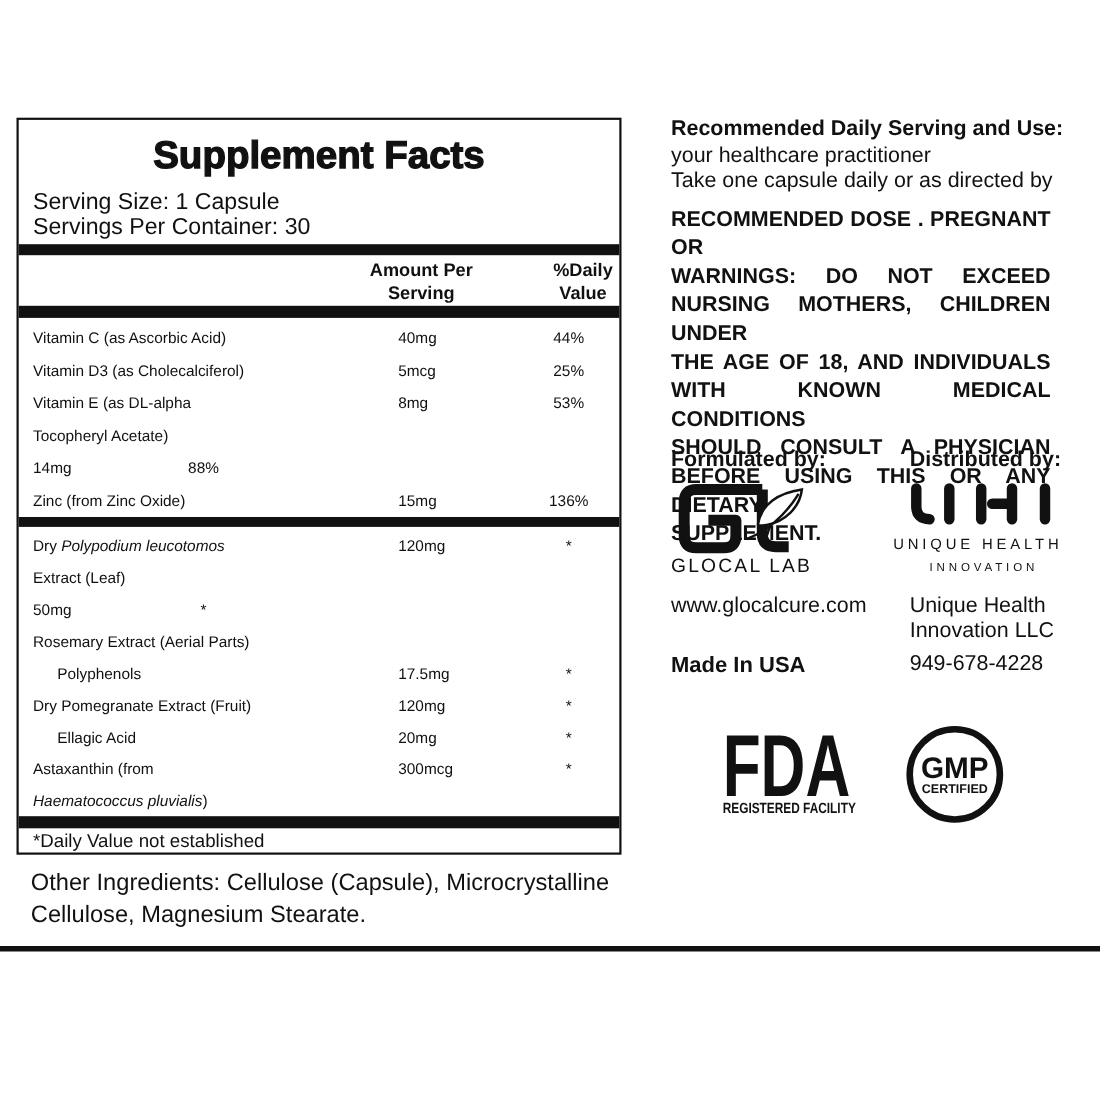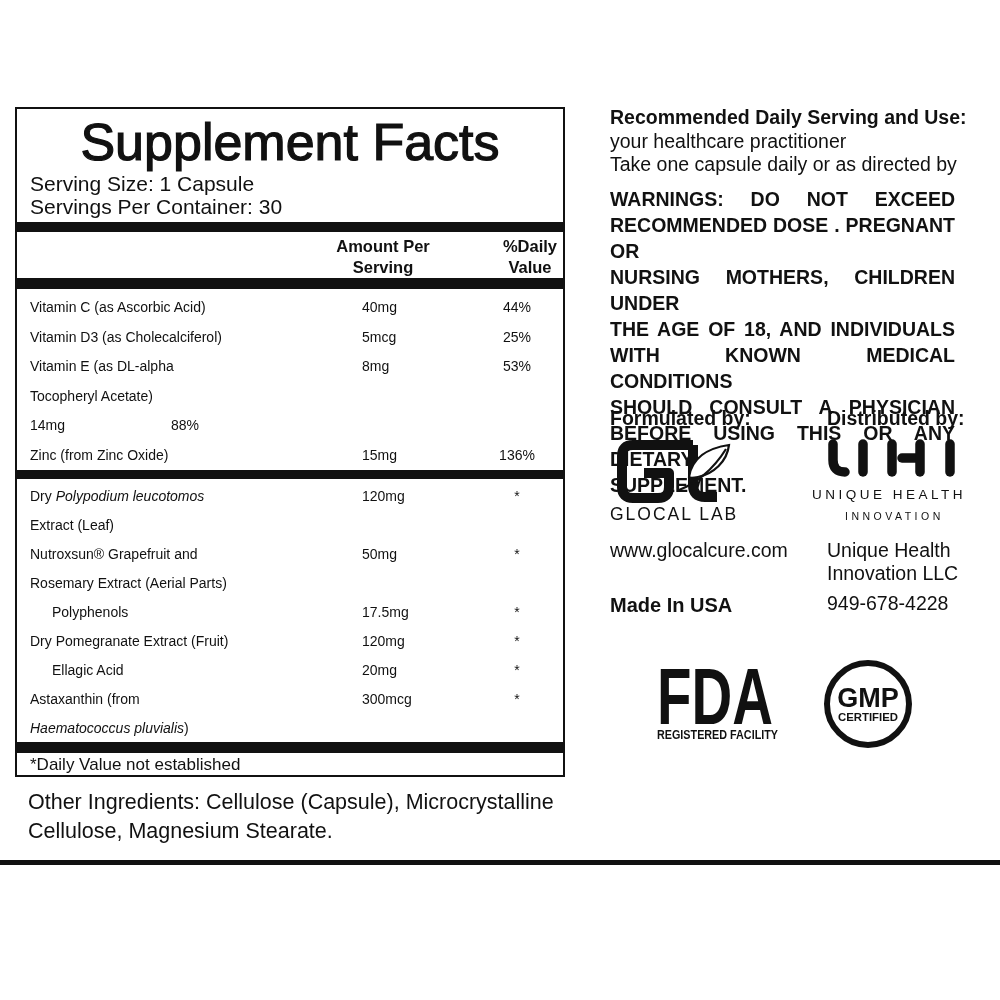--- a/index.html
+++ b/index.html
@@ -3,21 +3,21 @@
 <meta charset="utf-8">
 <style>
   html,body{margin:0;padding:0;background:#fff;}
   .page{position:relative;width:1000px;height:1000px;background:#fff;overflow:hidden;
         font-family:"Liberation Sans",sans-serif;color:#111;}
 
   
   .facts-panel{position:absolute;left:15px;top:107px;width:546px;height:666px;
                border:2px solid #111;background:#fff;}
   .panel-title{position:absolute;top:4px;left:0;width:100%;text-align:center;margin:0;
-               font-size:52px;font-weight:normal;letter-spacing:0px;line-height:58px;
+               font-size:35px;font-weight:bold;letter-spacing:0px;line-height:58px;
                -webkit-text-stroke:1.2px #111;}
   .serving-block{position:absolute;top:64px;left:13px;font-size:21px;line-height:22.5px;}
   .bar{position:absolute;left:0;width:100%;background:#111;}
   .bar1{top:113px;height:10px;}
   .bar2{top:169px;height:11px;}
   .bar3{top:361px;height:9px;}
   .bar4{top:633px;height:11px;}
   .col-headers{position:absolute;top:127px;left:0;width:100%;font-size:16.5px;
                font-weight:bold;line-height:21px;}
   .hdr-amount{position:absolute;left:286px;width:160px;text-align:center;}
@@ -127,21 +127,20 @@
         <span class="nm"><span>Dry </span><i>Polypodium leucotomos</i><span></span></span>
         <span class="amt">120mg</span>
         <span class="dvv">*</span>
       </div>
       <div class="row">
         <span class="nm"><span>Extract (Leaf)</span></span>
         <span class="amt"></span>
           <span class="dvv"></span>
       </div>
       <div class="row">
-        <span class="nm"><span>Nutroxsun® Grapefruit and</span></span>
         <span class="amt">50mg</span>
         <span class="dvv">*</span>
       </div>
       <div class="row">
         <span class="nm"><span>Rosemary Extract (Aerial Parts)</span></span>
         <span class="amt"></span>
           <span class="dvv"></span>
       </div>
       <div class="row indent">
         <span class="nm"><span>Polyphenols</span></span>
@@ -181,22 +180,22 @@
 
   <div class="bottom-rule"></div>
 
   <div class="rc-heading">Recommended Daily Serving and Use:</div>
   <div class="rc-body">
     <div>your healthcare practitioner</div>
     <div>Take one capsule daily or as directed by</div>
   </div>
 
   <div class="warnings">
+    <div class="warn-line">RECOMMENDED DOSE . PREGNANT OR</div>
     <div class="warn-line">WARNINGS: DO NOT EXCEED</div>
-    <div class="warn-line">RECOMMENDED DOSE . PREGNANT OR</div>
     <div class="warn-line">NURSING MOTHERS, CHILDREN UNDER</div>
     <div class="warn-line">THE AGE OF 18, AND INDIVIDUALS</div>
     <div class="warn-line">WITH KNOWN MEDICAL CONDITIONS</div>
     <div class="warn-line">SHOULD CONSULT A PHYSICIAN</div>
     <div class="warn-line">BEFORE USING THIS OR ANY DIETARY</div>
     <div class="warn-line end">SUPPLEMENT.</div>
   </div>
 
   <div class="by-label lbl-form">Formulated by:</div>
   <div class="by-label lbl-dist">Distributed by:</div>

